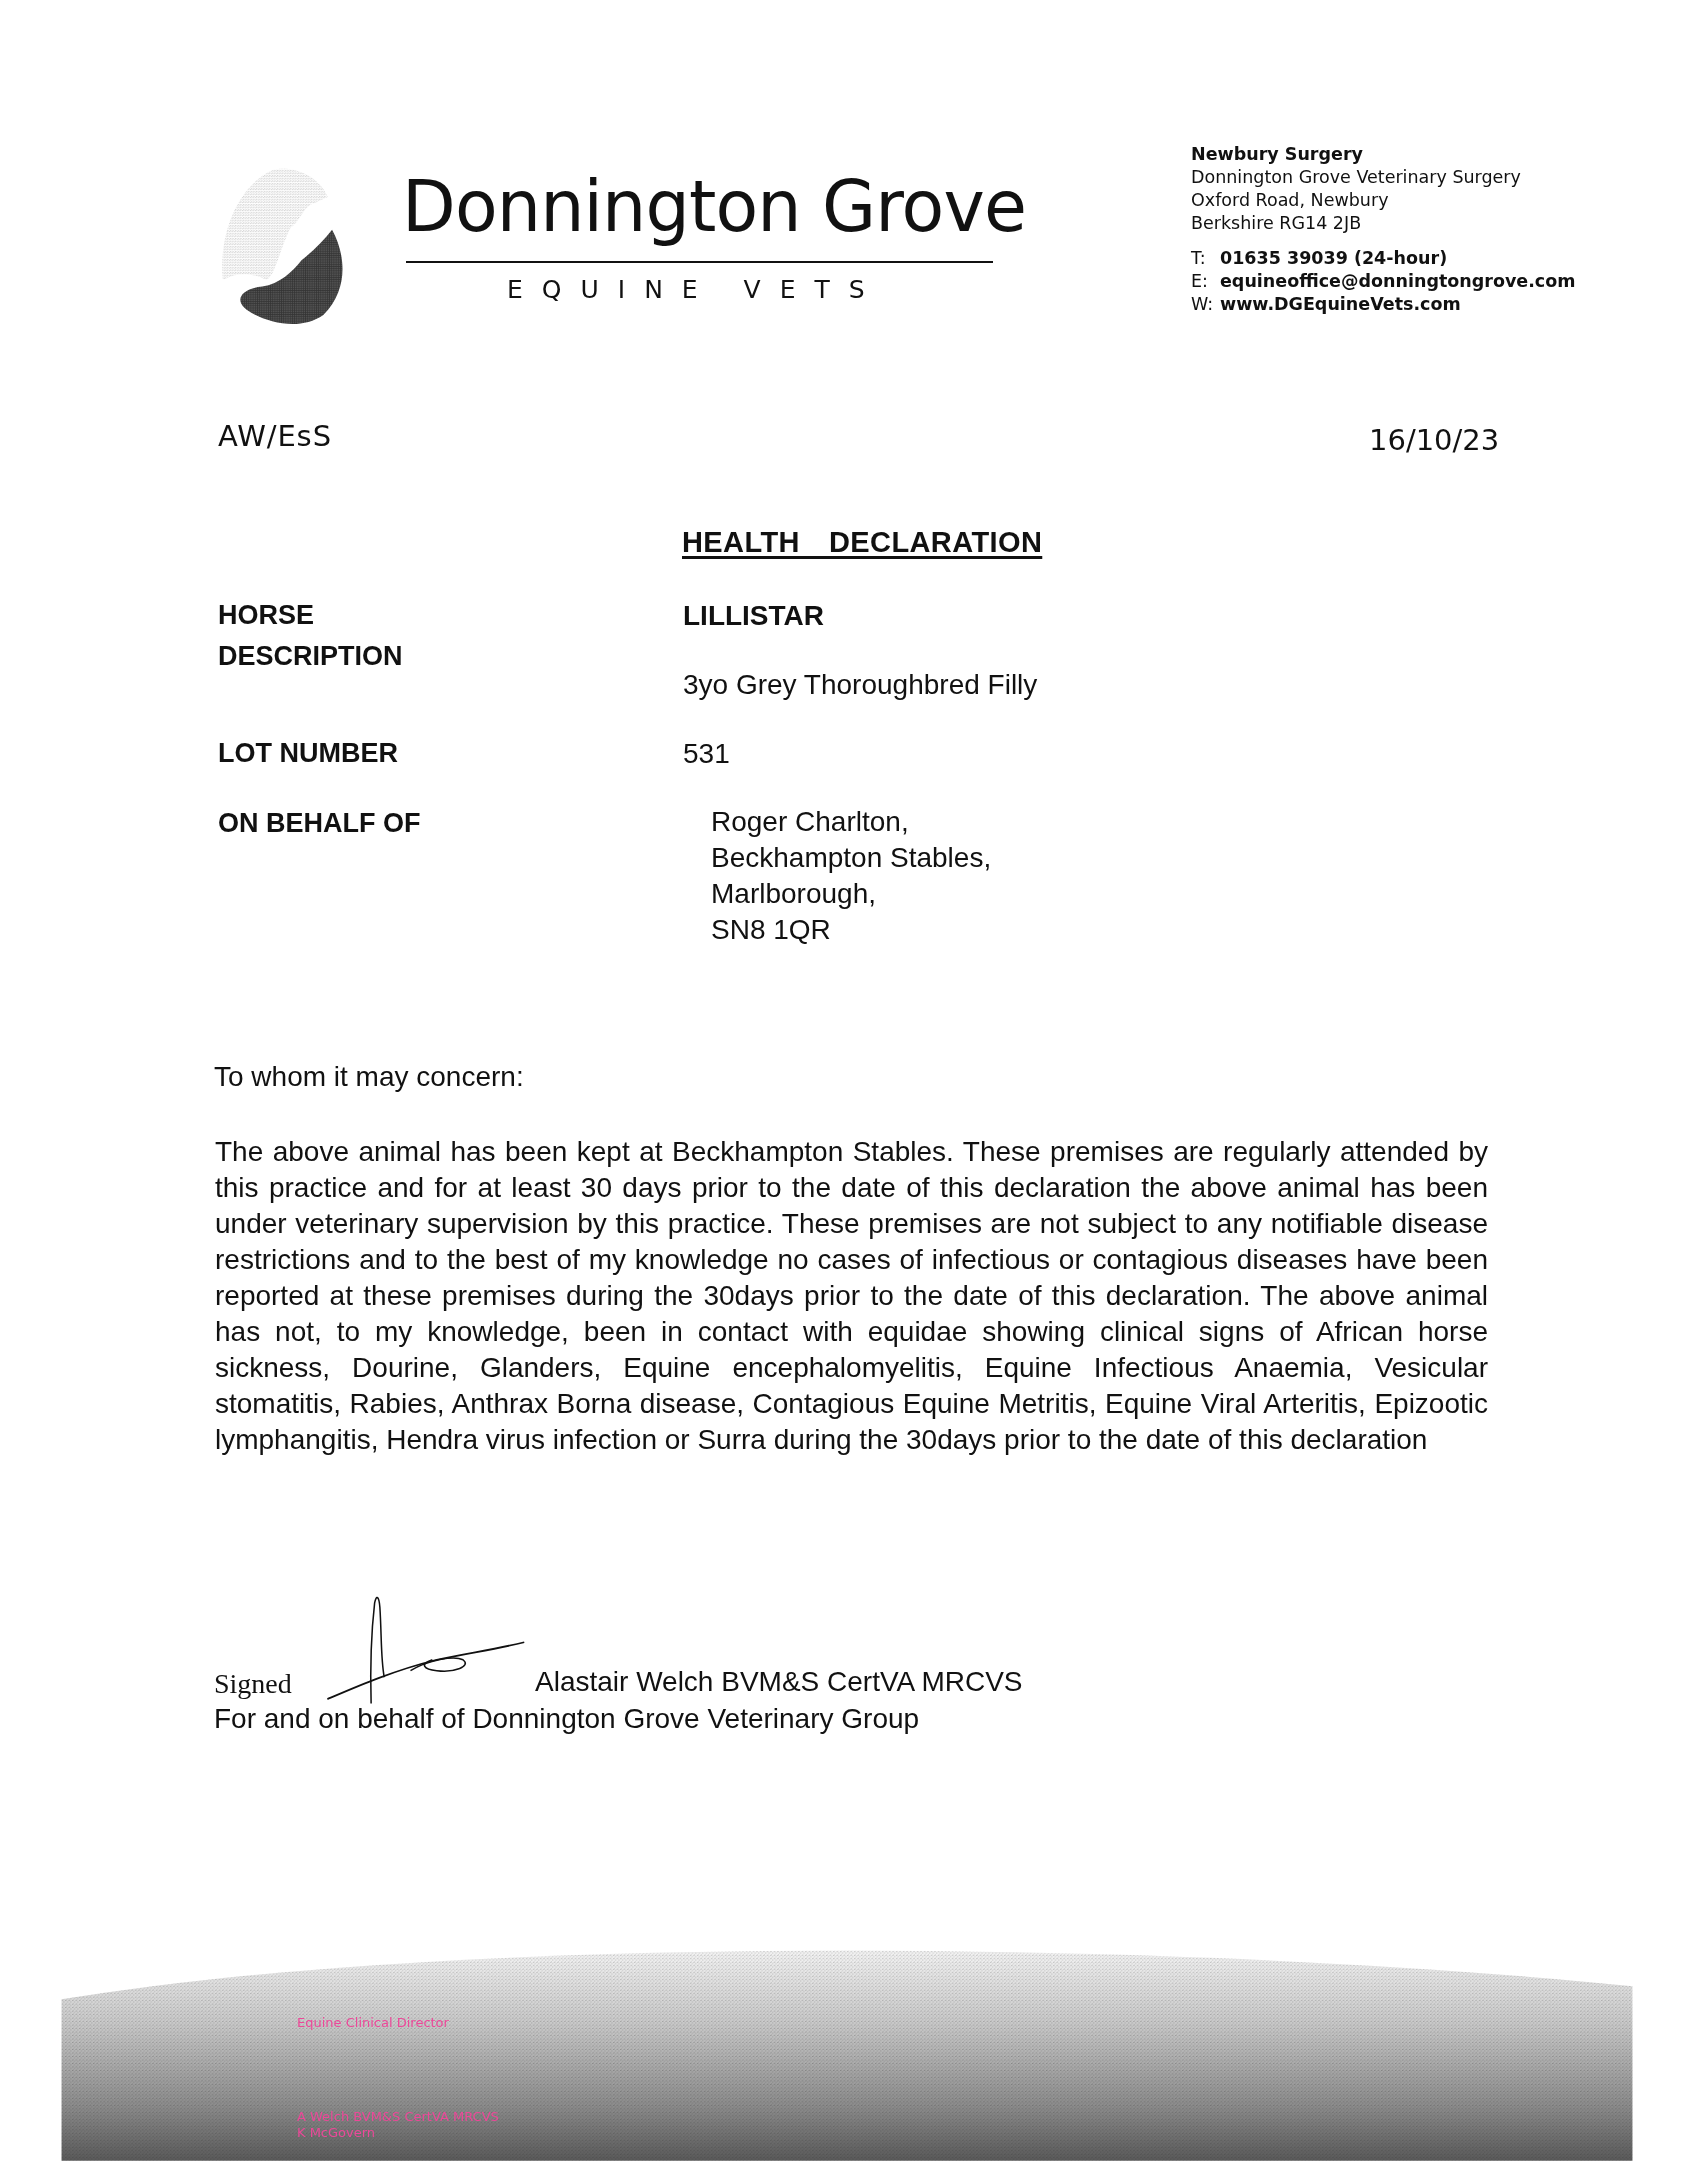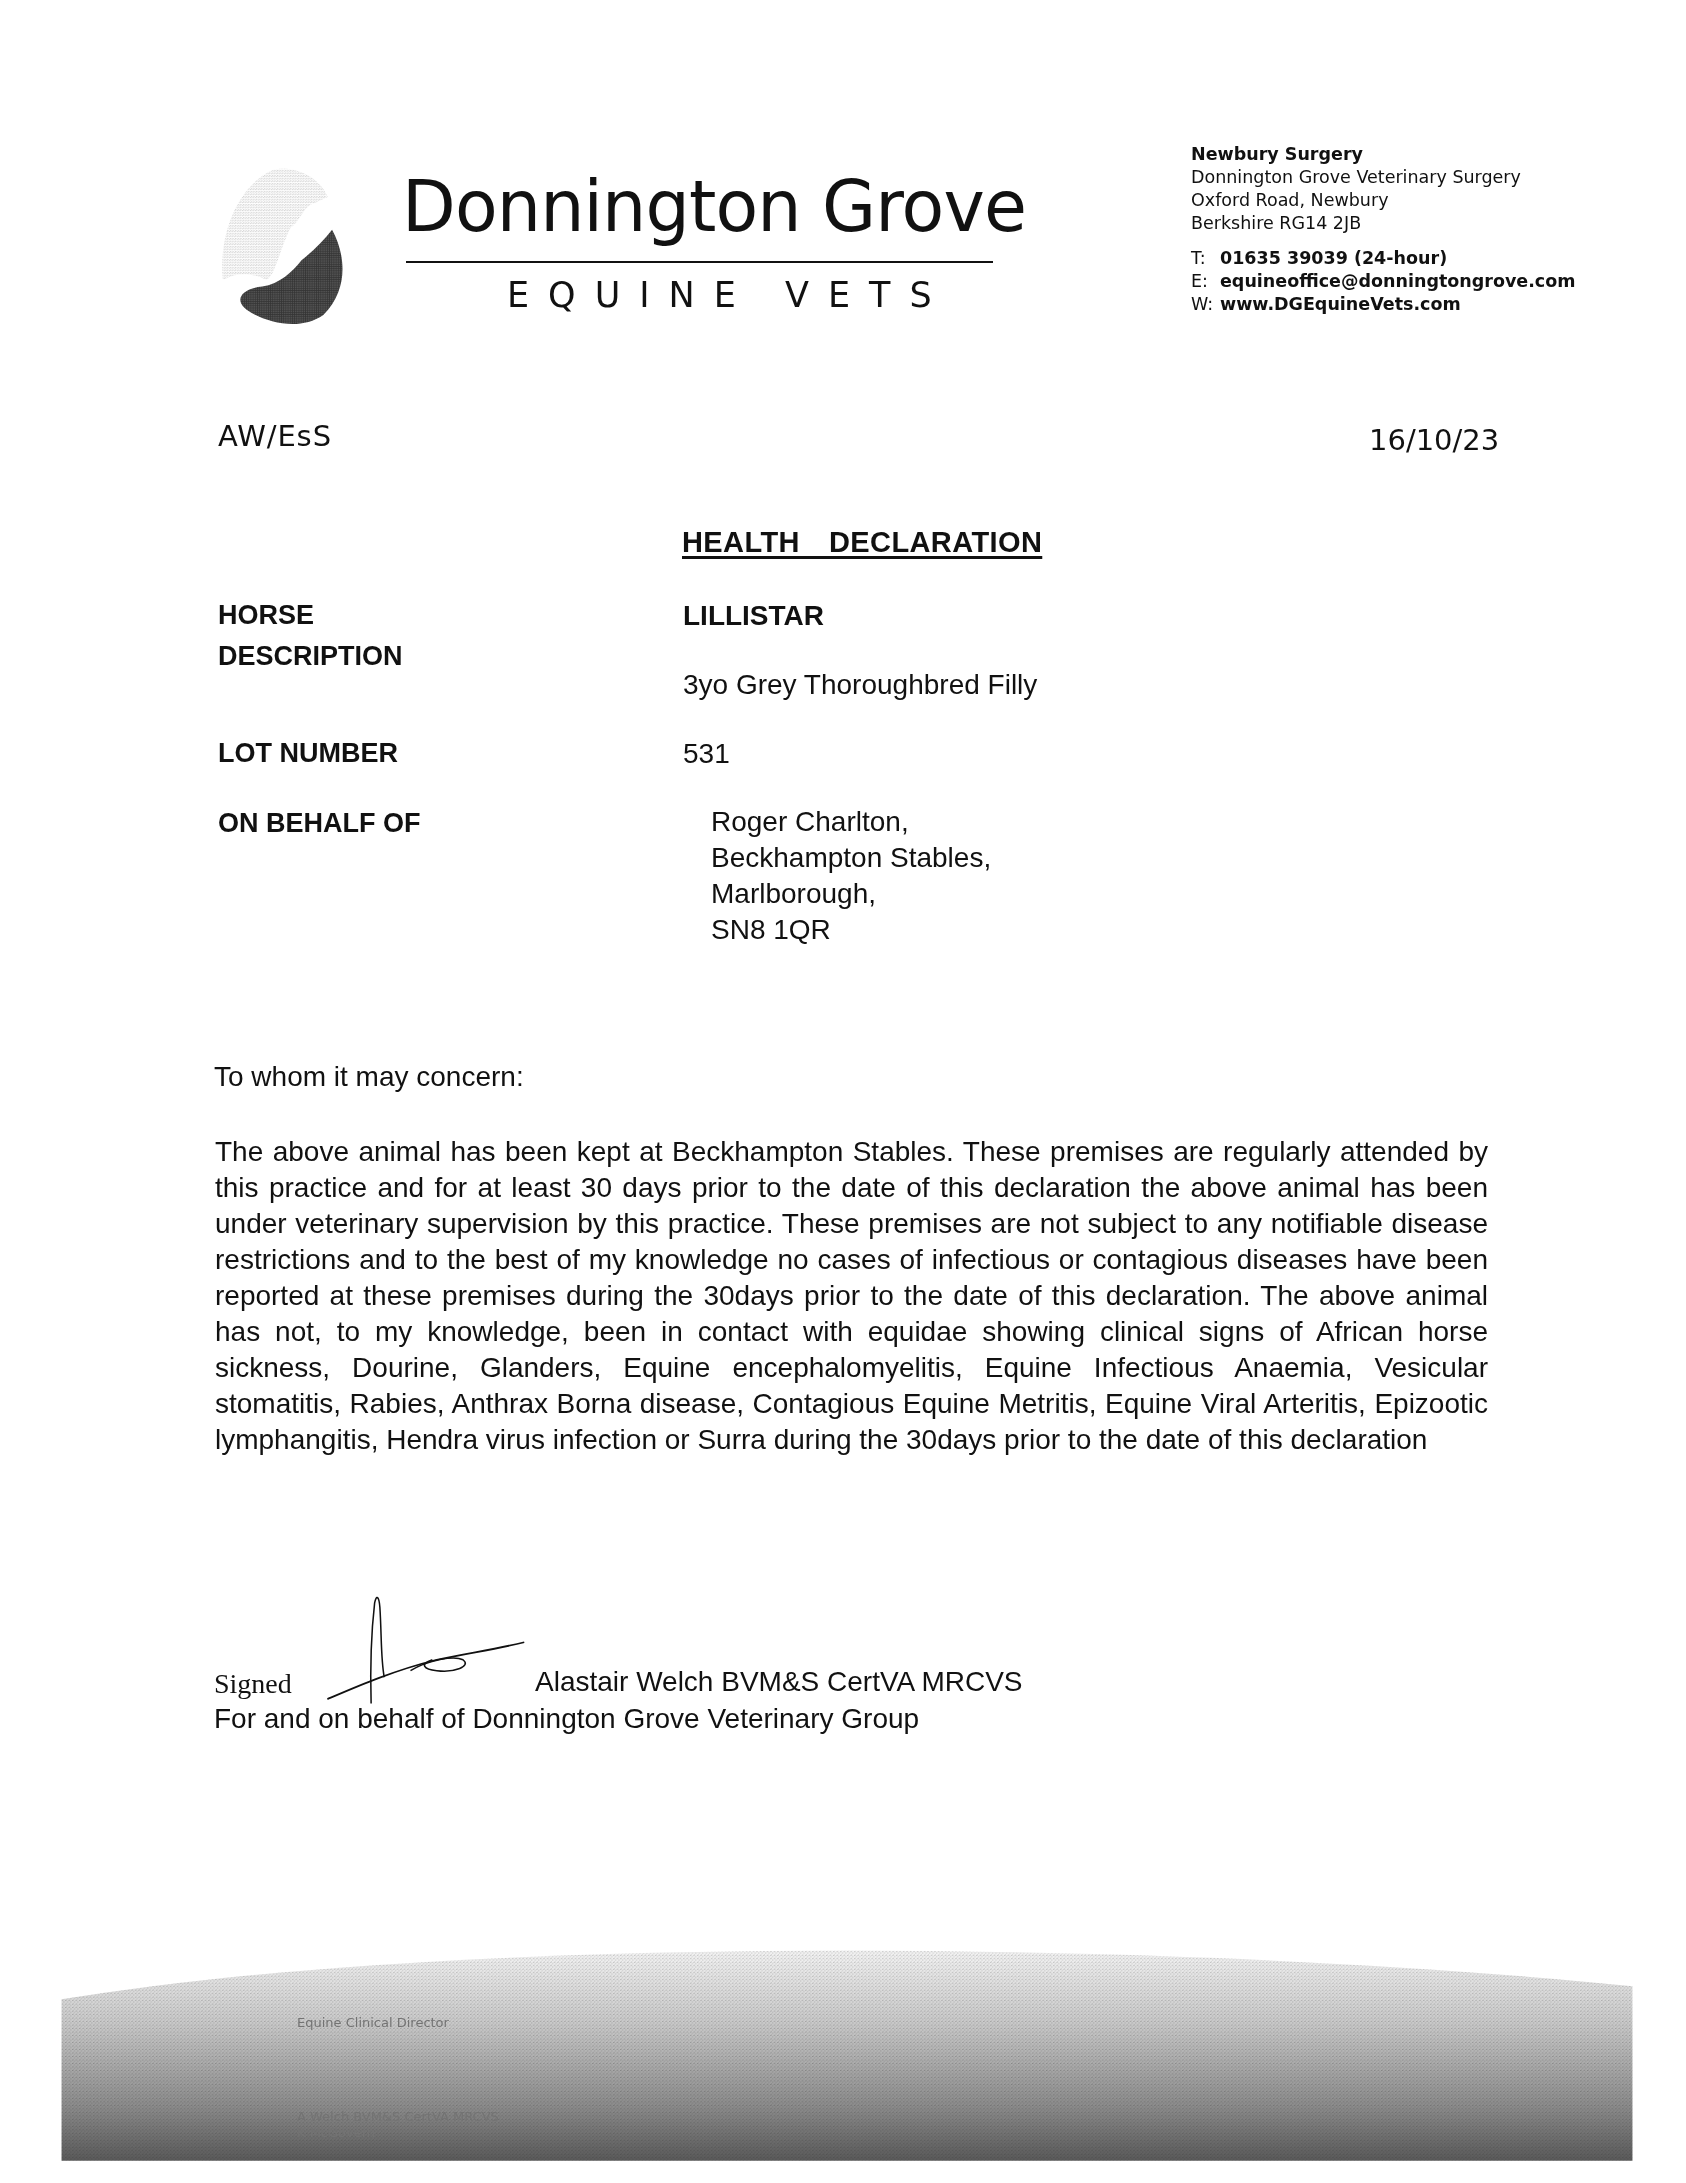--- a/index.html
+++ b/index.html
@@ -12,21 +12,21 @@
 
   
   #logo-mark { left: 214px; top: 162px; width: 175px; height: 166px; }
   #brand-name {
     left: 402px; top: 164px; font-size: 72px; font-weight: 400;
     letter-spacing: -0.9px; color: #111; white-space: nowrap;
     font-family: "DejaVu Sans", sans-serif; transform: scaleX(0.97); transform-origin: left;
   }
   #brand-rule { left: 406px; top: 261px; width: 587px; height: 2.2px; background: #111; }
   #brand-sub {
-    left: 507px; top: 275px; font-size: 35px; letter-spacing: 19px;
+    left: 507px; top: 275px; font-size: 25px; letter-spacing: 19px;
     color: #111; white-space: nowrap; font-family: "DejaVu Sans", sans-serif;
   }
 
   #address { left: 1191px; top: 143px; font-size: 17.5px; line-height: 23px; white-space: nowrap; }
   #address .name { font-weight: 700; }
   #contacts { left: 1191px; top: 247px; font-size: 17.5px; line-height: 23px; white-space: nowrap; }
   .contact-row { display: flex; }
   .contact-key { width: 29px; }
   .contact-val { font-weight: 700; }
 
@@ -62,21 +62,21 @@
   }
 
   
   #signed-label { left: 214px; top: 1668px; font-size: 28px; font-family: Liberation Serif, serif; }
   #signature-mark { left: 323px; top: 1594px; width: 210px; height: 114px; }
   #signatory { left: 535px; top: 1666px; font-size: 28px; font-family: "Liberation Sans", sans-serif; white-space: nowrap; }
   #on-behalf-line { left: 214px; top: 1703px; font-size: 28px; font-family: "Liberation Sans", sans-serif; white-space: nowrap; }
 
   
   #footer-band { left: 61px; top: 1947px; width: 1572px; height: 216px; }
-  #footer-left { left: 297px; top: 2015px; font-size: 13px; line-height: 15.7px; color: #737373; white-space: nowrap; }
+  #footer-left { left: 297px; top: 2015px; font-size: 13px; line-height: 15.7px; color: #ec4899; white-space: nowrap; }
   #footer-right { left: 974px; top: 2015px; font-size: 13px; line-height: 15.7px; color: #f2f2f2; white-space: nowrap; }
 </style>
 </head>
 <body>
 
 <div class="abs" id="logo-mark">
   <svg width="175" height="166" viewBox="0 0 400 380">
     <defs>
       <pattern id="speckle-light" width="6" height="6" patternUnits="userSpaceOnUse">
         <rect width="6" height="6" fill="#ffffff"></rect>

